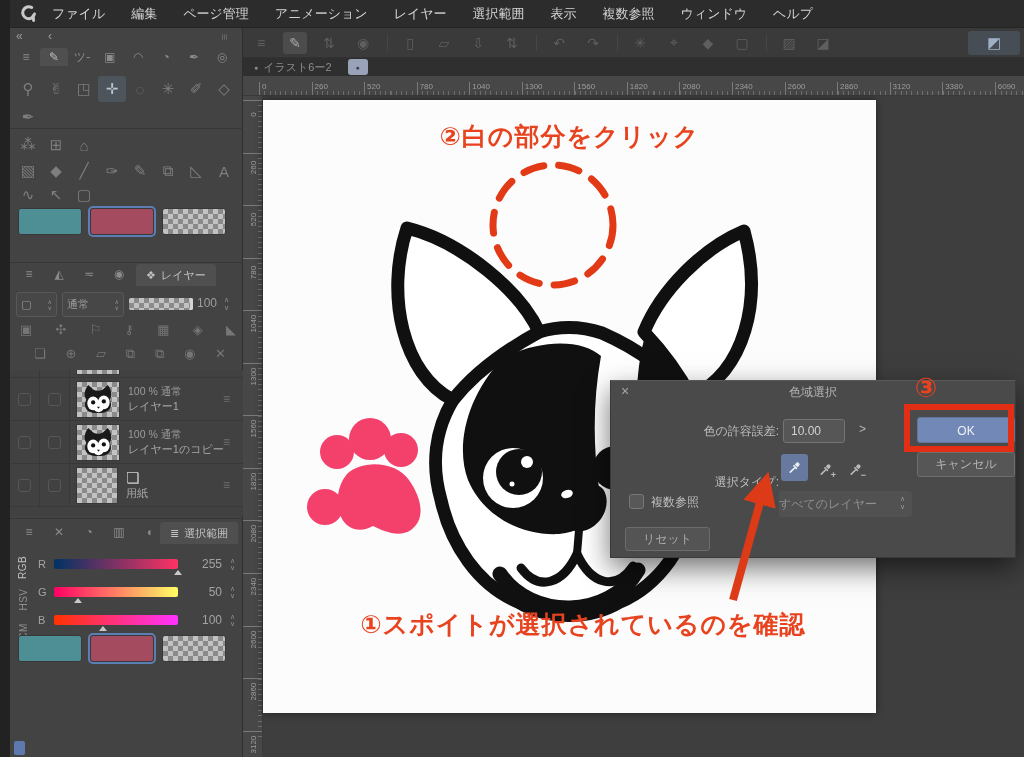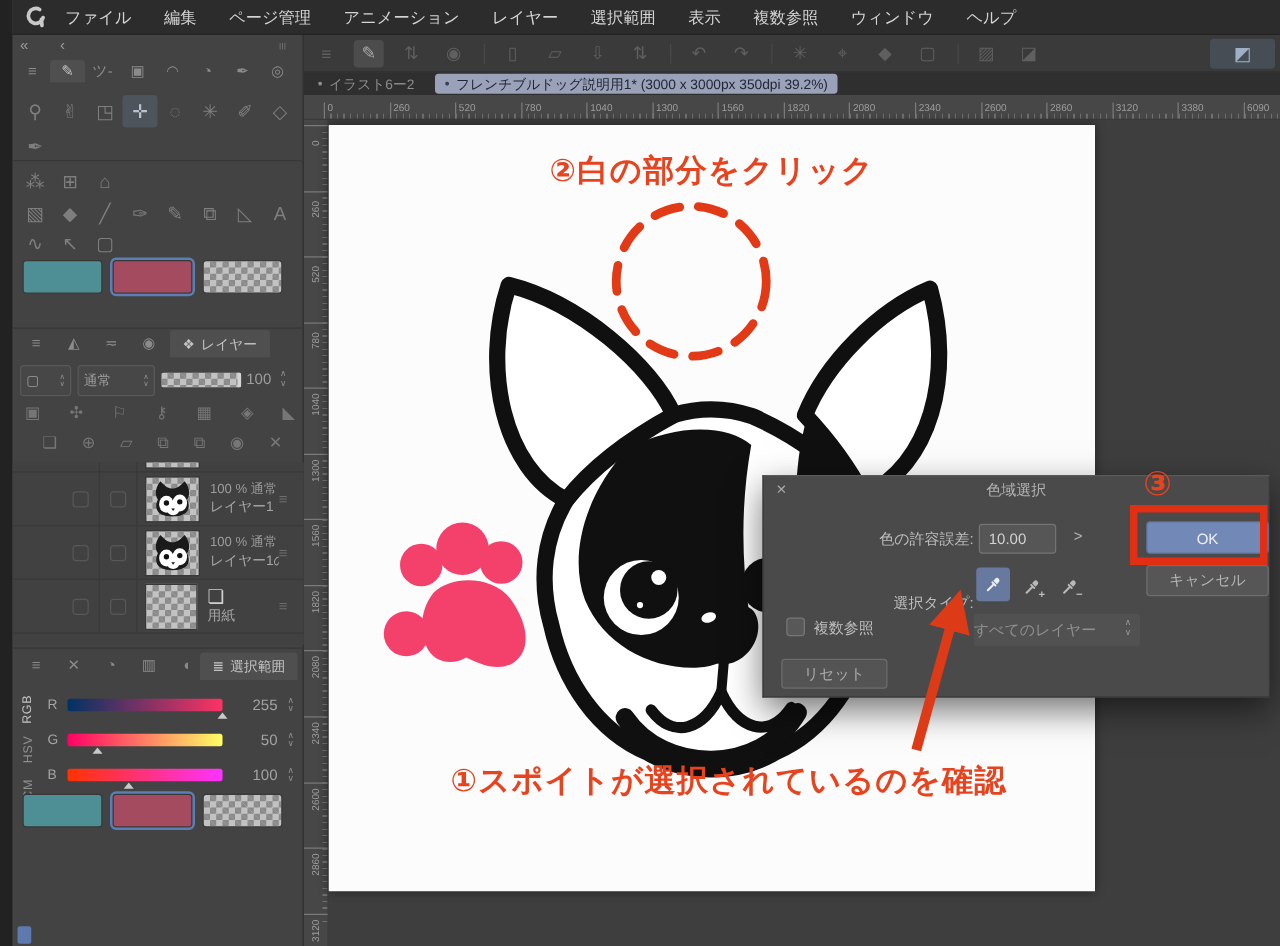--- a/index.html
+++ b/index.html
@@ -48,21 +48,21 @@
 
   
   .lp-tabs{position:absolute;left:4px;display:flex;align-items:flex-end;}
   .lp-tab{width:30px;height:20px;display:flex;align-items:center;justify-content:center;color:#8b8b8b;font-size:12px;}
   .lp-tab-active{height:22px;padding:0 10px;display:flex;align-items:center;gap:5px;background:#4f4f4f;border-radius:3px 3px 0 0;color:#c3c3c3;}
   .combo{position:absolute;height:25px;border:1px solid #585858;border-radius:3px;display:flex;align-items:center;justify-content:space-between;padding:0 4px;color:#9d9d9d;background:#474747;}
   .combo .updn{font-size:6px;line-height:6px;color:#8e8e8e;text-align:center;}
   .opacity-bar{position:absolute;height:12px;border-radius:2px;overflow:hidden;}
   .opacity-bar::after{content:"";position:absolute;right:0;top:0;width:3px;height:100%;background:#d5d5d5;}
   .layer-list{position:absolute;left:0;width:233px;overflow:hidden;background:#414141;}
-  .layer-row{position:relative;height:43px;border-bottom:1px solid #393939;display:flex;align-items:center;padding-left:40px;}
+  .layer-row{position:relative;height:43px;border-bottom:1px solid #393939;display:flex;align-items:center;}
   .layer-row.partial{margin-top:-35px;}
   .lcell{width:30px;height:100%;border-right:1px solid #393939;display:flex;align-items:center;justify-content:center;}
   .lcheck{width:13px;height:13px;border:1px solid #575757;border-radius:3px;}
   .thumb{width:44px;height:37px;margin-left:6px;border:1px solid #383838;position:relative;overflow:hidden;}
   .thumb svg{display:none;width:100%;height:100%;}
   .thumb.t-dog svg{display:block;}
   .thumb.t-paper{background:#9c9c9c;width:42px;}
   .ltext{margin-left:8px;flex:1;overflow:hidden;}
   .ltext .info{font-size:10.5px;color:#9b9b9b;line-height:15px;white-space:nowrap;}
   .ltext .info:empty{display:none;}
@@ -174,21 +174,20 @@
       <span class="cmd-icon selected">◩</span>
     </div>
 
   <div class="tab-bar">
       <span class="doc-tab">
       <span class="bullet">●</span>
       <span>イラスト6ー2</span>
     </span>
       <span class="doc-tab active">
       <span class="bullet">●</span>
-      <span>フレンチブルドッグ説明用1* (3000 x 3000px 350dpi 39.2%)</span>
     </span>
     </div>
 
   <div class="work-area">
     <div class="ruler-corner"></div>
     <div class="hruler">
       <div class="hminor"></div>
       <div>
           <span class="htick" style="left: 16px;">0</span>
           <span class="htick" style="left: 68.55px;">260</span>

